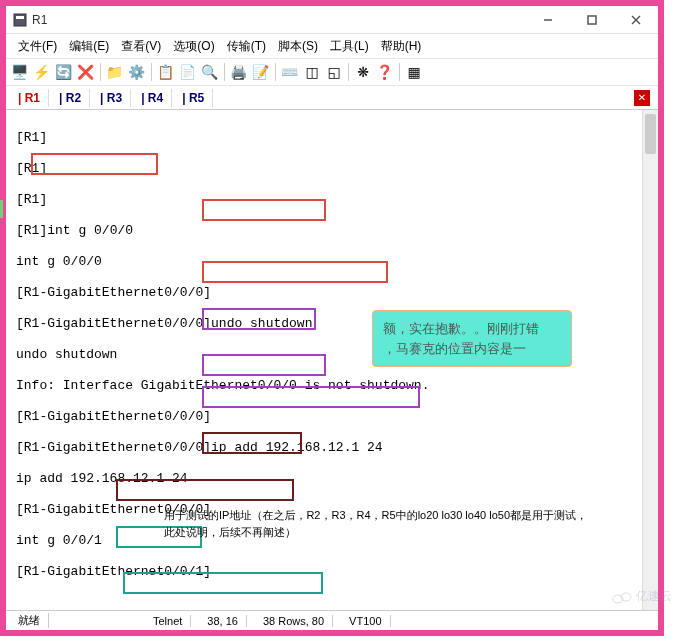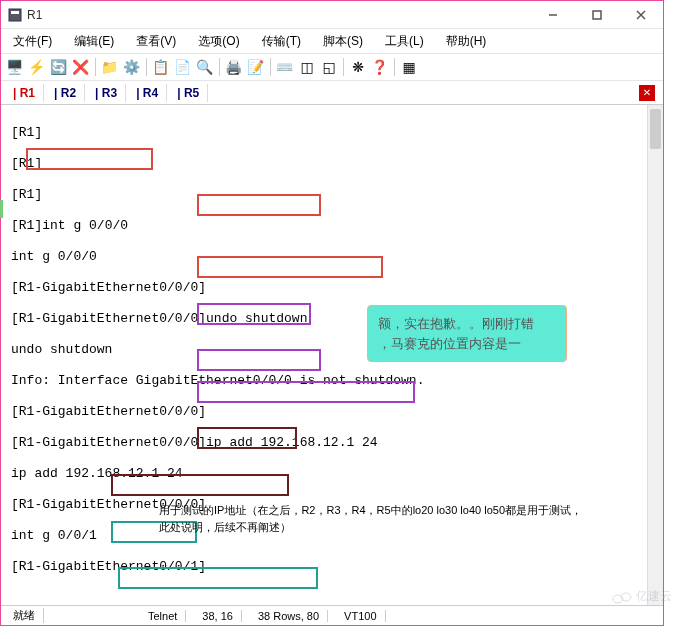--- a/index.html
+++ b/index.html
@@ -1,22 +1,22 @@
 <!DOCTYPE html>
 <html><head>
 <meta charset="utf-8">
 <style>
   * { box-sizing: border-box; margin: 0; padding: 0; }
   body { font-family: "Microsoft YaHei", SimSun, Tahoma, sans-serif; font-size: 12px; background: #fff; color: #000; width: 680px; }
-  .window { border: 1px solid #ec4899; width: 664px; background: #fff; }
+  .window { border: 6px solid #ec4899; width: 664px; background: #fff; }
   .titlebar { display: flex; align-items: center; height: 28px; background: #fff; border-bottom: 1px solid #e5e5e5; padding-left: 6px; }
   .titlebar .icon { width: 16px; height: 16px; margin-right: 4px; display:inline-flex;align-items:center;justify-content:center;}
   .titlebar .title { flex: 1; color: #333; }
   .winbtn { width: 44px; height: 28px; display: flex; align-items: center; justify-content: center; color: #555; }
-  .menubar { display: flex; gap: 10px; padding: 2px 6px; height: 24px; align-items: center; }
+  .menubar { display: flex; gap: 0; padding: 2px 6px; height: 24px; align-items: center; }
   .menuitem { padding: 2px 6px; cursor: default; font-size:12px;}
   .toolbar { display: flex; align-items: center; gap: 2px; padding: 2px 4px; border-top: 1px solid #e5e5e5; border-bottom: 1px solid #e5e5e5; height: 28px; }
   .tbicon { width: 20px; height: 20px; display: flex; align-items: center; justify-content: center; font-size: 14px; cursor: pointer; }
   .tbsep { width: 1px; height: 18px; background: #ccc; margin: 0 2px; }
   .tabbar { display: flex; align-items: center; padding: 2px 4px; border-bottom: 1px solid #ccc; height: 24px; gap: 2px; }
   .tab { padding: 2px 8px; font-size: 12px; font-weight: bold; cursor: pointer; border-right:1px solid #ddd;}
   .tab.active { color: #c00; }
   .tab.inactive { color: #006; }
   .tabbar .closebtn { margin-left: auto; width: 16px; height: 16px; background: #c00; color: #fff; display: flex; align-items: center; justify-content: center; font-size: 10px; margin-right:4px;}
   .terminal { position: relative; font-family: "Courier New", monospace; font-size: 13px; line-height: 15.5px; padding: 4px 8px 4px 10px; height: 500px; overflow: hidden; white-space: pre; }

